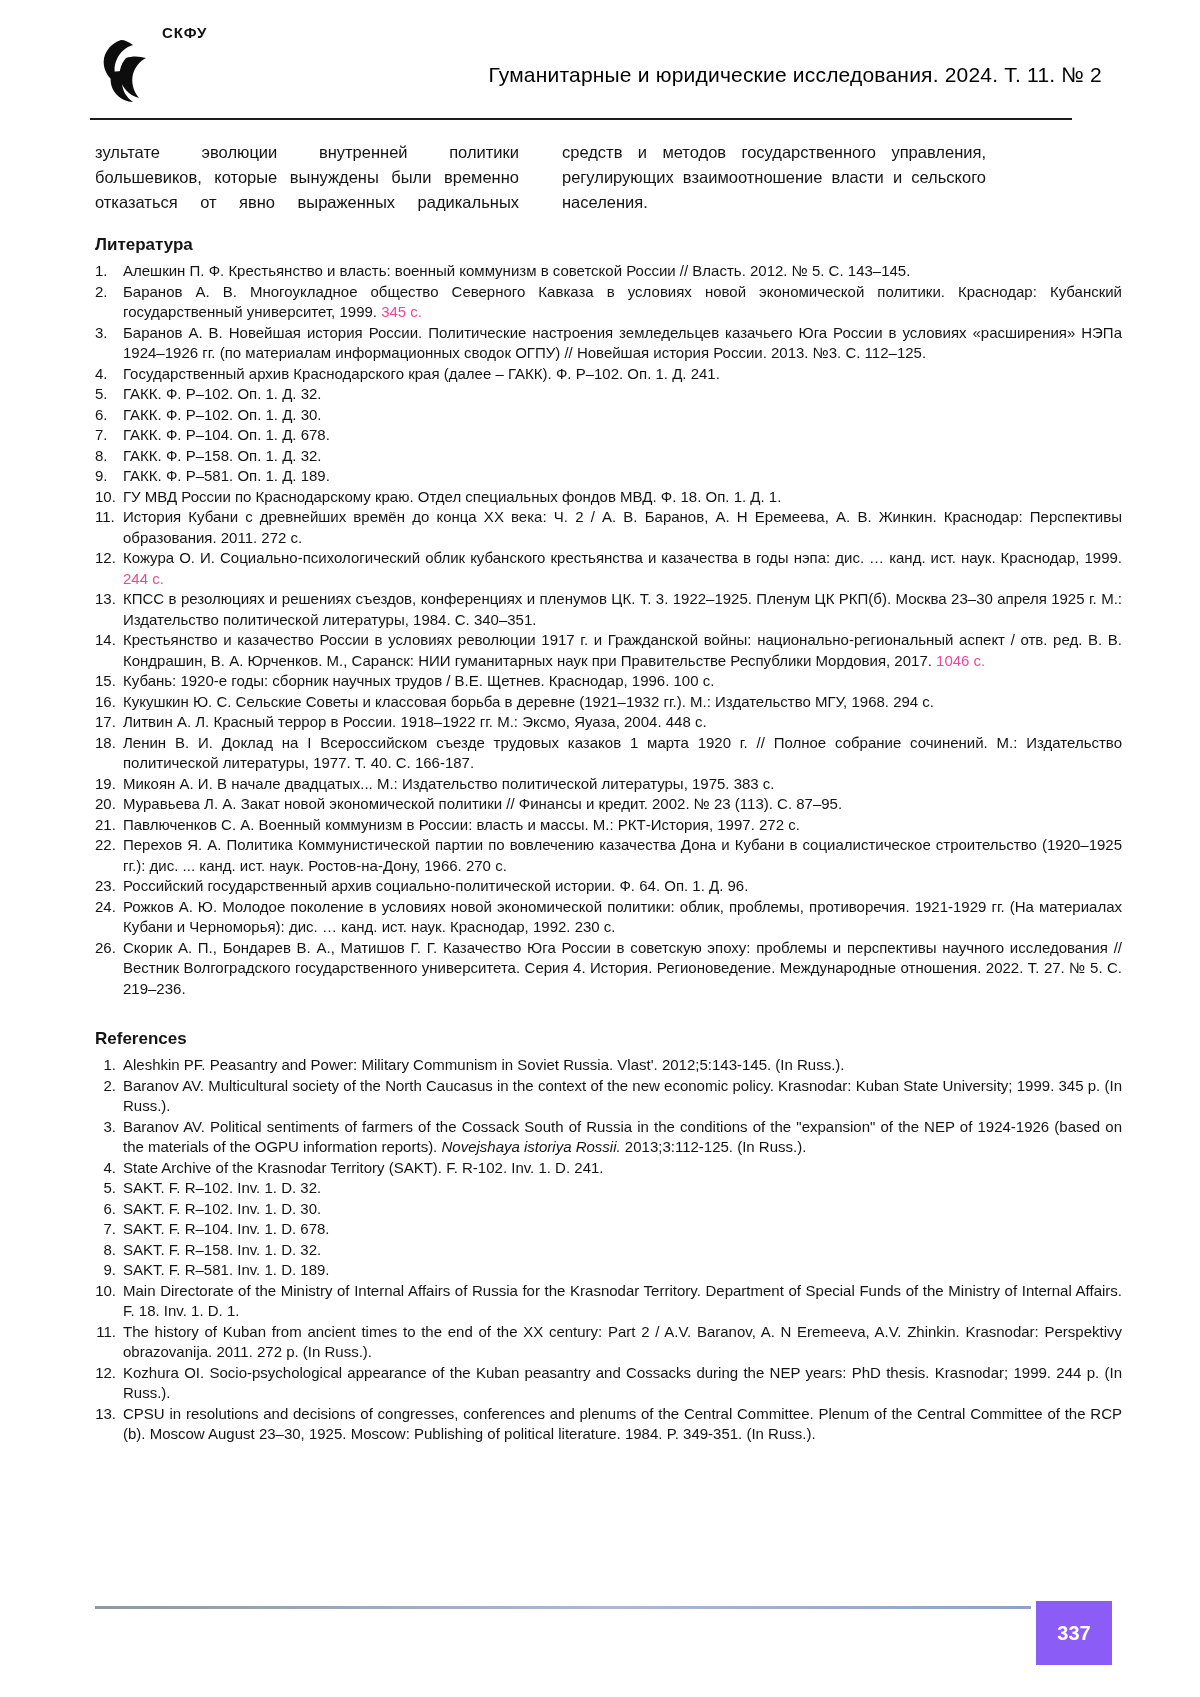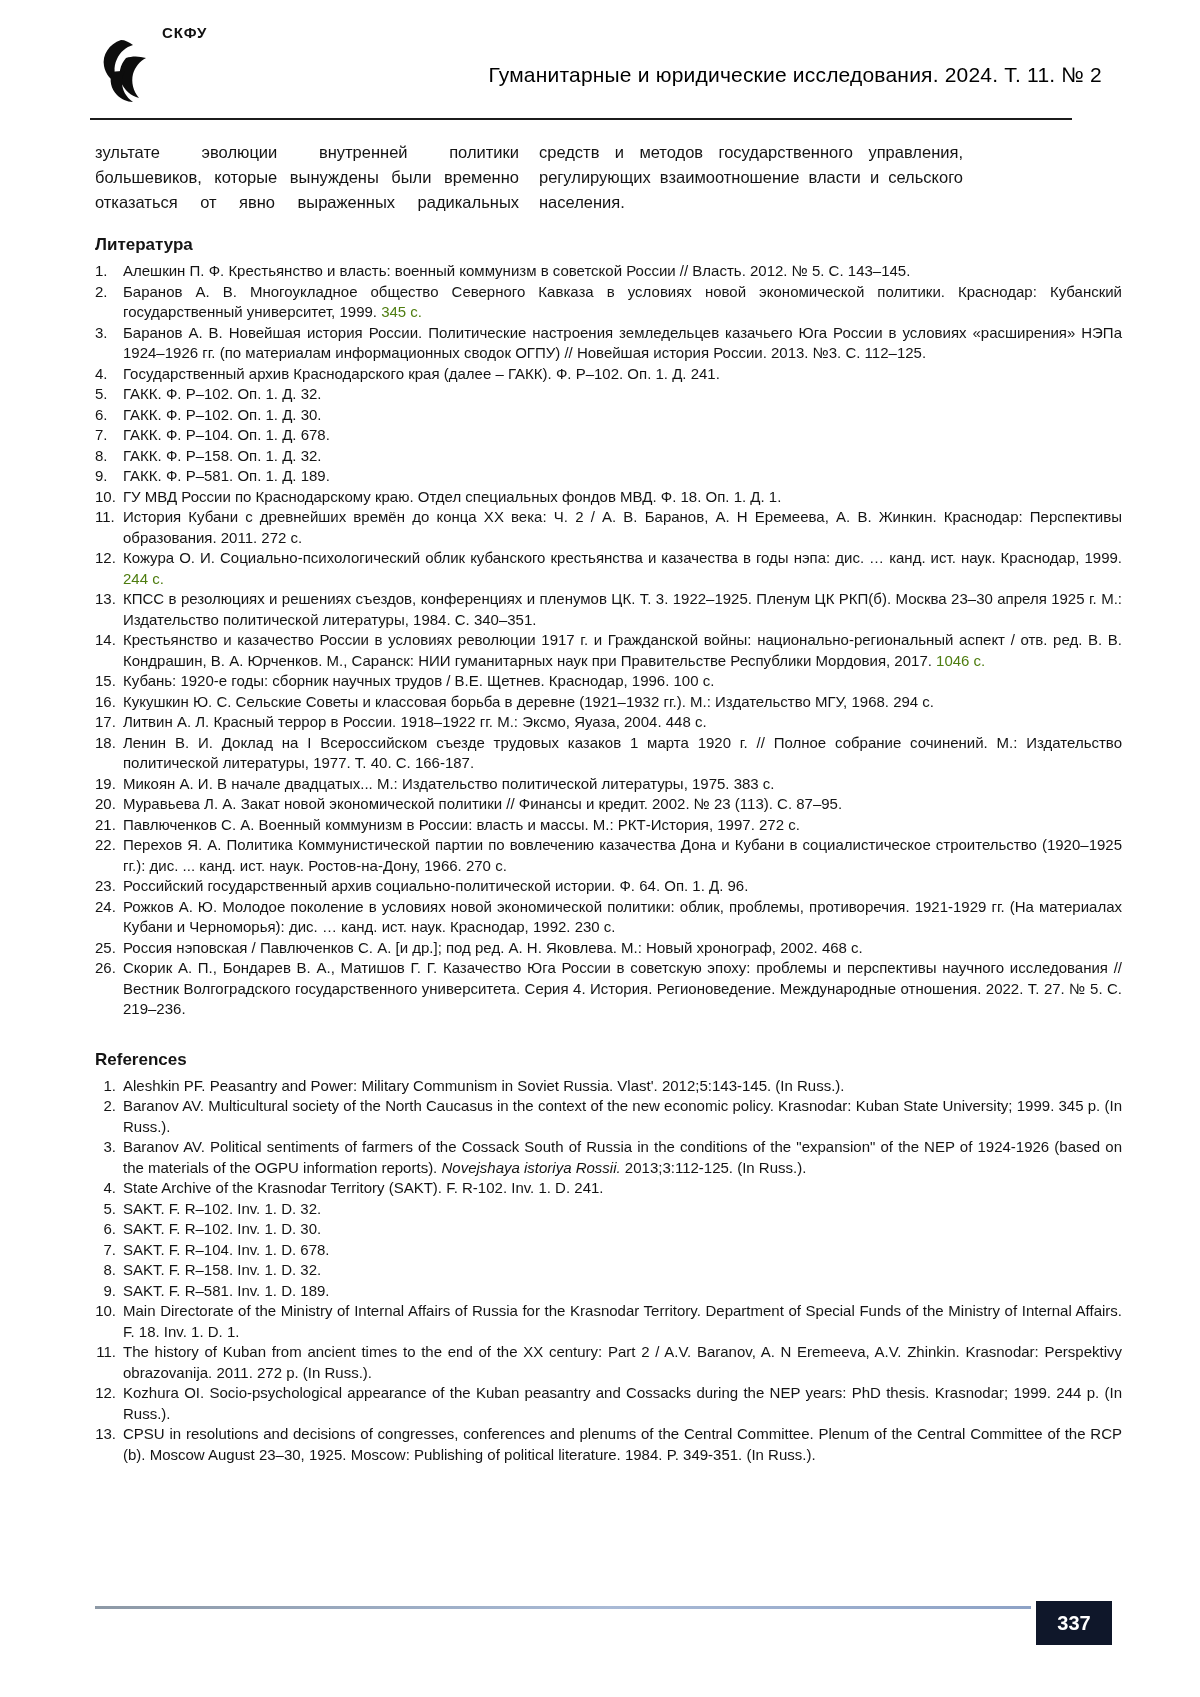--- a/index.html
+++ b/index.html
@@ -9,38 +9,38 @@
   }
   .content{padding:0 78px 0 95px;}
   
   .header{padding:38px 78px 0 88px;}
   .header-inner{display:flex;align-items:center;}
   .logo-block{width:90px;flex:0 0 90px;display:flex;flex-direction:row;align-items:flex-start;}
   .logo-caption{font-weight:bold;font-size:15px;letter-spacing:1px;margin-top:-14px;margin-left:8px;color:#111;}
   .journal-title{flex:1;text-align:right;color:#000000;font-size:21px;letter-spacing:0.2px;padding-right:20px;}
   .header-rule{height:2px;background:#1c1c1c;width:982px;margin:6px 0 0 2px;}
   
-  .columns{display:flex;gap:20px;margin-top:20px;width:896px;}
+  .columns{display:flex;gap:43px;margin-top:20px;width:896px;}
   .col{width:424px;font-size:16.5px;line-height:25px;text-align:justify;}
   .col.justify-last{text-align-last:justify;}
   
   .section-heading{width:1027px;font-weight:bold;font-size:17px;margin-top:20px;margin-bottom:6px;}
   .section-heading.refs{margin-top:30px;}
   .ref-list{width:1027px;font-size:15px;line-height:20.5px;}
   .ref-item{display:flex;}
   .num{flex:0 0 28px;}
   .ref-list.en .num{text-align:right;padding-right:7px;box-sizing:border-box;}
   .txt{flex:1;text-align:justify;}
-  .green{color:#4d7c0f;}
+  .green{color:#ec4899;}
   .italic{font-style:italic;}
   
   .footer{position:absolute;left:95px;top:1601px;width:1017px;height:56px;}
   .footer-line{position:absolute;left:0;top:5px;width:936px;height:3px;
     background:linear-gradient(90deg,#8d99a6 0%,#9fb0c9 38%,#a9bad6 55%,#8da2c6 100%);}
-  .page-badge{position:absolute;right:0;top:0;width:76px;height:44px;background:#0f172a;
+  .page-badge{position:absolute;right:0;top:0;width:76px;height:64px;background:#8b5cf6;
     color:#ffffff;font-weight:bold;font-size:20px;display:flex;align-items:center;justify-content:center;}
 </style>
 </head>
 <body>
 
 <div class="page">
 
   <div class="header">
     <div class="header-inner">
       <div class="logo-block">
@@ -156,24 +156,20 @@
         </div>
         <div class="ref-item">
           <span class="num">23.</span>
           <span class="txt">Российский государственный архив социально-политической истории. Ф. 64. Оп. 1. Д. 96.</span>
         </div>
         <div class="ref-item">
           <span class="num">24.</span>
           <span class="txt">Рожков А. Ю. Молодое поколение в условиях новой экономической политики: облик, проблемы, противоречия. 1921-1929 гг. (На материалах Кубани и Черноморья): дис. … канд. ист. наук. Краснодар, 1992. 230 с.</span>
         </div>
         <div class="ref-item">
-          <span class="num">25.</span>
-          <span class="txt">Россия нэповская / Павлюченков С. А. [и др.]; под ред. А. Н. Яковлева. М.: Новый хронограф, 2002. 468 с.</span>
-        </div>
-        <div class="ref-item">
           <span class="num">26.</span>
           <span class="txt">Скорик А. П., Бондарев В. А., Матишов Г. Г. Казачество Юга России в советскую эпоху: проблемы и перспективы научного исследования // Вестник Волгоградского государственного университета. Серия 4. История. Регионоведение. Международные отношения. 2022. Т. 27. № 5. С. 219–236.</span>
         </div>
       </div>
 
     <div class="section-heading refs">References</div>
     <div class="ref-list en">
         <div class="ref-item">
           <span class="num">1.</span>
           <span class="txt">Aleshkin PF. Peasantry and Power: Military Communism in Soviet Russia. Vlast'. 2012;5:143-145. (In Russ.).</span>

